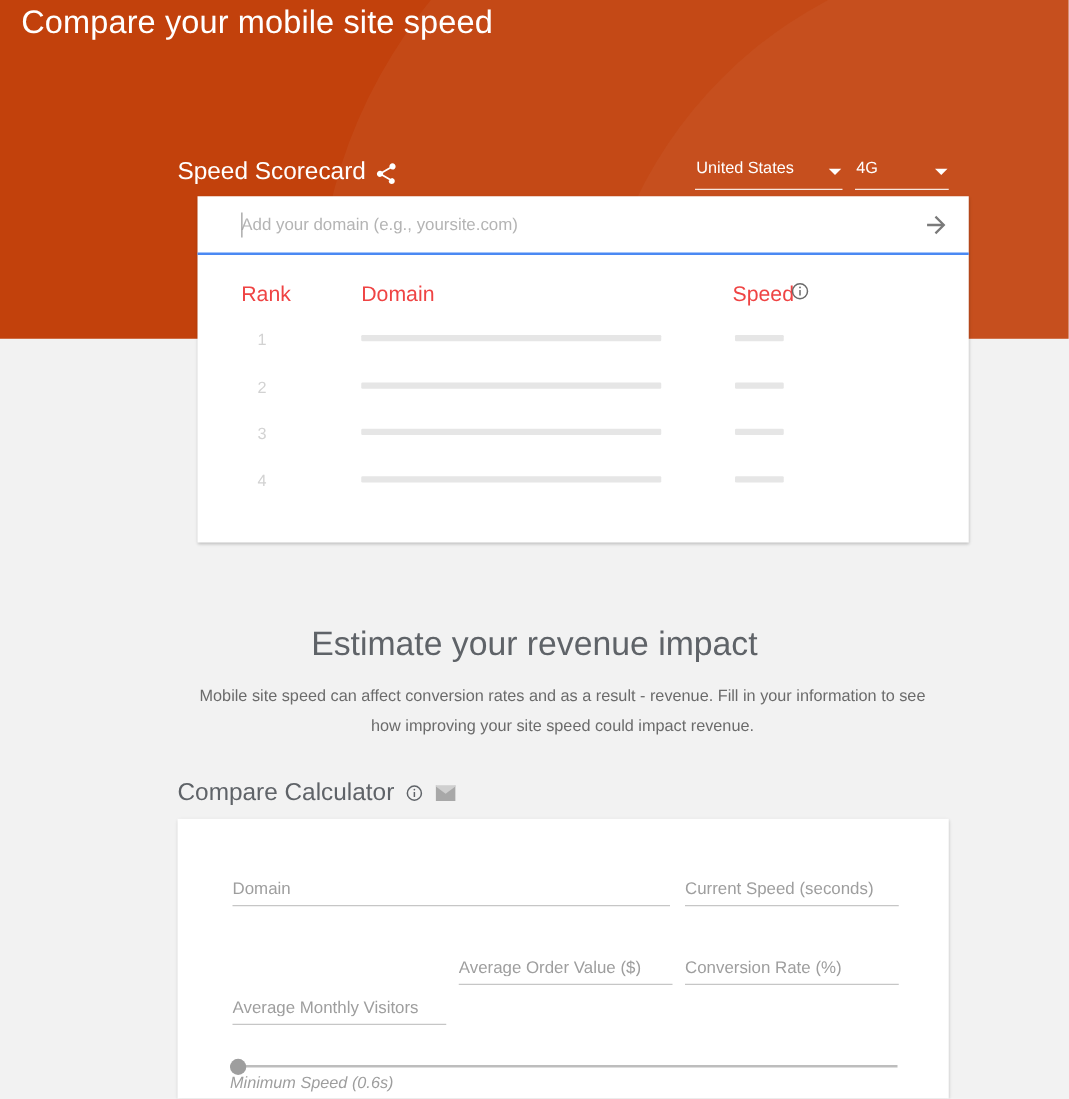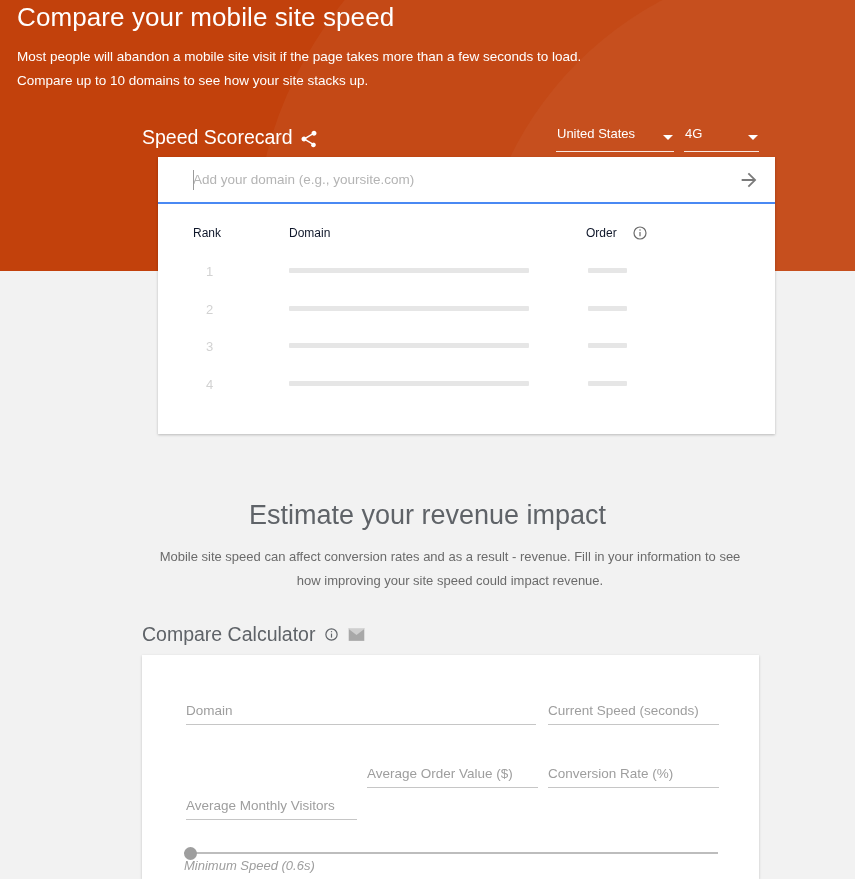--- a/index.html
+++ b/index.html
@@ -174,22 +174,22 @@
 
   .table-area { padding: 0 0 28px 0; }
 
   .table-head {
     position: relative;
     height: 52px;
   }
   .th {
     position: absolute;
     top: 22px;
-    font-size: 12px;
-    color: #0f172a;
+    font-size: 17px;
+    color: #ef4444;
     text-align: center;
   }
   .th-rank { left: 35px; }
   .th-domain { left: 131px; }
   .th-speed { left: 428px; }
   .th-info {
     position: absolute;
     left: 474px;
     top: 21px;
     cursor: pointer;
@@ -321,21 +321,20 @@
     cursor: pointer;
   }
 </style>
 </head>
 <body>
 
 <div class="hero">
   <div class="hero-sheen"></div>
   <div class="hero-sheen2"></div>
   <h1 class="hero-title">Compare your mobile site speed</h1>
-  <p class="hero-sub">Most people will abandon a mobile site visit if the page takes more than a few seconds to load. Compare up to 10 domains to see how your site stacks up.</p>
 </div>
 
 <div class="scorecard-head">
   <span class="scorecard-title">Speed Scorecard</span>
 
   <span class="share-btn">
     <svg width="20" height="20" viewBox="0 0 24 24" fill="#ffffff" aria-hidden="true">
       <path d="M18 16.08c-.76 0-1.44.3-1.96.77L8.91 12.7c.05-.23.09-.46.09-.7s-.04-.47-.09-.7l7.05-4.11c.54.5 1.25.81 2.04.81 1.66 0 3-1.34 3-3s-1.34-3-3-3-3 1.34-3 3c0 .24.04.47.09.7L8.04 9.81C7.5 9.31 6.79 9 6 9c-1.66 0-3 1.34-3 3s1.34 3 3 3c.79 0 1.5-.31 2.04-.81l7.12 4.16c-.05.21-.8.43-.8.65 0 1.61 1.31 2.92 2.92 2.92s2.92-1.31 2.92-2.92-1.31-2.92-2.92-2.92z"></path>
     </svg>
   </span>
@@ -361,21 +360,21 @@
         <path d="M12 4l-1.41 1.41L16.17 11H4v2h12.17l-5.58 5.59L12 20l8-8z"></path>
       </svg>
     </button>
   </div>
 
   <div class="table-area">
 
     <div class="table-head">
       <span class="th th-rank">Rank</span>
       <span class="th th-domain">Domain</span>
-      <span class="th th-speed">Order</span>
+      <span class="th th-speed">Speed</span>
       <span class="th-info">
         <svg width="16" height="16" viewBox="0 0 24 24" fill="none" stroke="#6b6b6b" stroke-width="1.8" aria-hidden="true">
           <circle cx="12" cy="12" r="9"></circle>
           <line x1="12" y1="10.5" x2="12" y2="17"></line>
           <circle cx="12" cy="7.4" r="1.1" fill="#6b6b6b" stroke="none"></circle>
         </svg>
       </span>
     </div>
 
     <div class="srow">

